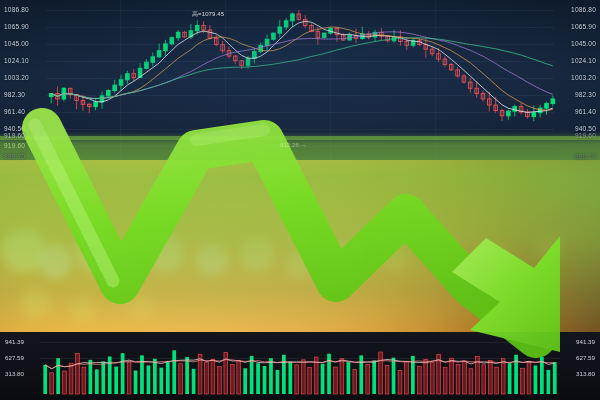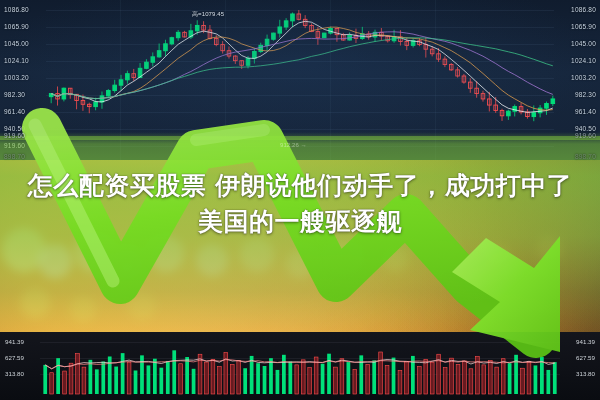--- a/index.html
+++ b/index.html
@@ -543,18 +543,14 @@
 
       <polyline points="42,128 120,284 196,150 264,140 336,282 406,214 470,286 536,338" fill="none" stroke="url(#agrad)" stroke-width="40" stroke-linejoin="round" stroke-linecap="round"></polyline>
 
       <path d="M 560 352 L 470 330 L 500 302 L 452 272 L 486 238 L 534 268 L 560 236 Z" fill="url(#agrad2)"></path>
 
       <polyline points="42,128 120,284" fill="none" stroke="rgba(190,248,130,.45)" stroke-width="13" stroke-linecap="round" transform="translate(-7,-3)"></polyline>
       <polyline points="196,150 264,140" fill="none" stroke="rgba(190,248,130,.35)" stroke-width="12" stroke-linecap="round" transform="translate(0,-10)"></polyline>
     </g>
   </svg>
 
-  <div class="headline">
-    <span class="l1">怎么配资买股票 伊朗说他们动手了，成功打中了</span>
-    <span class="l2">美国的一艘驱逐舰</span>
-  </div>
 
 </div>
 
 </body></html>

